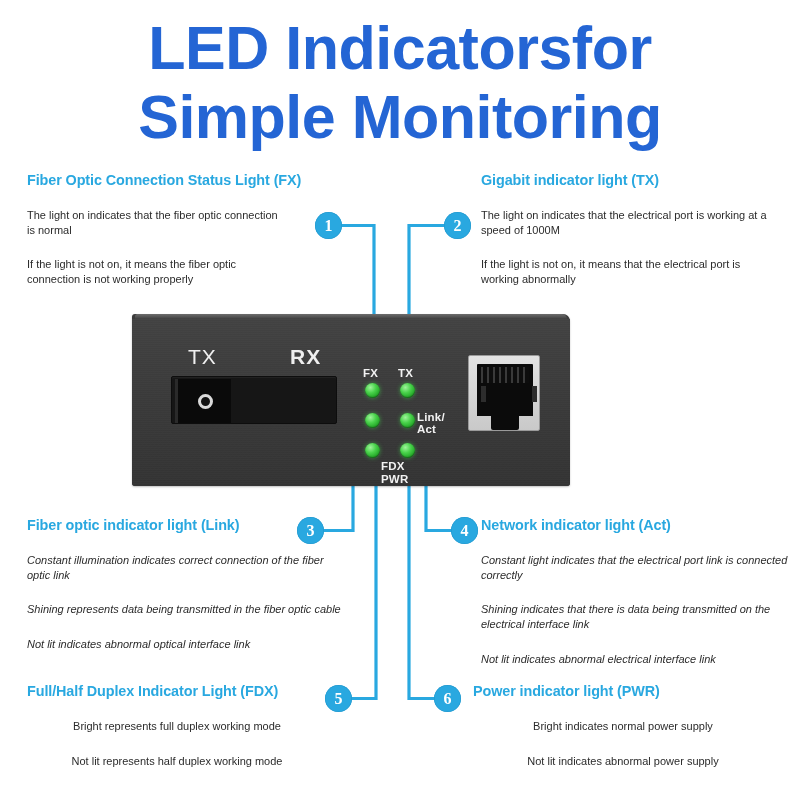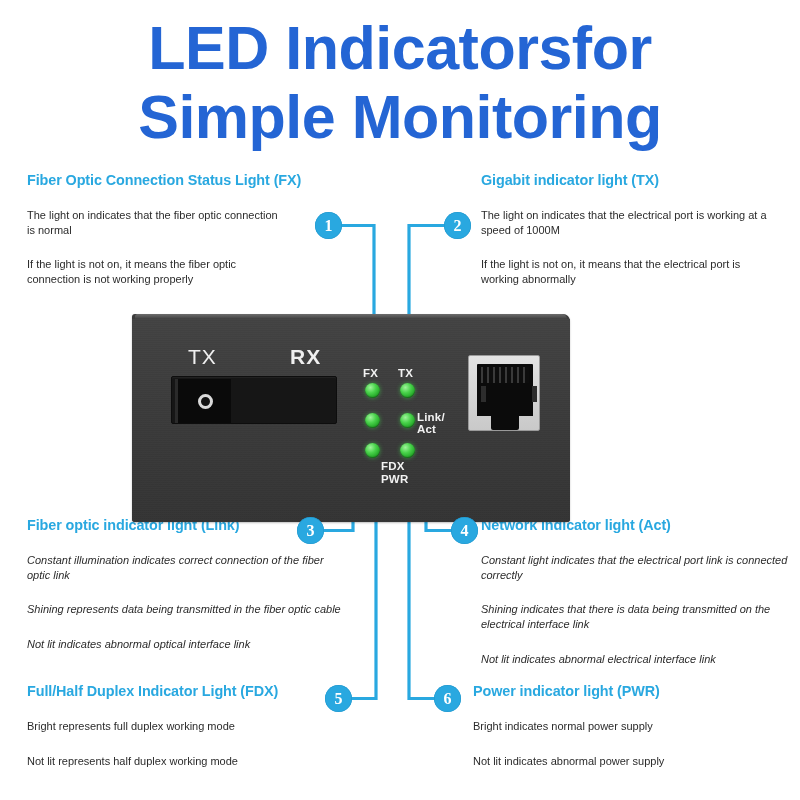--- a/index.html
+++ b/index.html
@@ -50,21 +50,21 @@
 
   .blk-fx   { left:27px;  top:172px; width:260px; }
   .blk-tx   { left:481px; top:172px; width:300px; }
   .blk-link { left:27px;  top:517px; width:320px; }
   .blk-act  { left:481px; top:517px; width:312px; }
   .blk-fdx  { left:27px;  top:683px; width:300px; }
   .blk-pwr  { left:473px; top:683px; width:300px; }
 
   .blk-link h3, .blk-fdx h3 { margin-bottom:8px; }
   .blk-act  h3, .blk-pwr h3 { margin-bottom:8px; }
-  .blk-fdx p, .blk-pwr p { margin-bottom:2px; }
+  .blk-fdx p, .blk-pwr p { margin-bottom:2px;text-align:center; }
   .blk-link p, .blk-act p { margin-bottom:7px;font-style:italic; }
 
   
   .badge {
     position:absolute;
     width:27px; height:27px;
     border-radius:50%;
     background:#29a8e0;
     color:#ffffff;
     font-size:16px;
@@ -82,21 +82,21 @@
   .bdg5 { left:325px; top:685px; }
   .bdg6 { left:434px; top:685px; }
 
   
   #wires { position:absolute; left:0; top:0; width:800px; height:800px; z-index:4; }
 
   
   .device {
     position:absolute;
     left:132px; top:314px;
-    width:438px; height:208px;
+    width:438px; height:172px;
     background:#3b3b3b;
     border-radius:3px 7px 3px 3px;
     z-index:5;
     box-shadow:0 1px 2px rgba(0,0,0,.25);
   }
   .device-bevel {
     position:absolute;
     left:3px; right:3px; top:0px; height:5px;
     background:linear-gradient(180deg,#6d6d6d 0%,#545454 55%,#3e3e3e 100%);
     border-radius:3px 6px 0 0;

